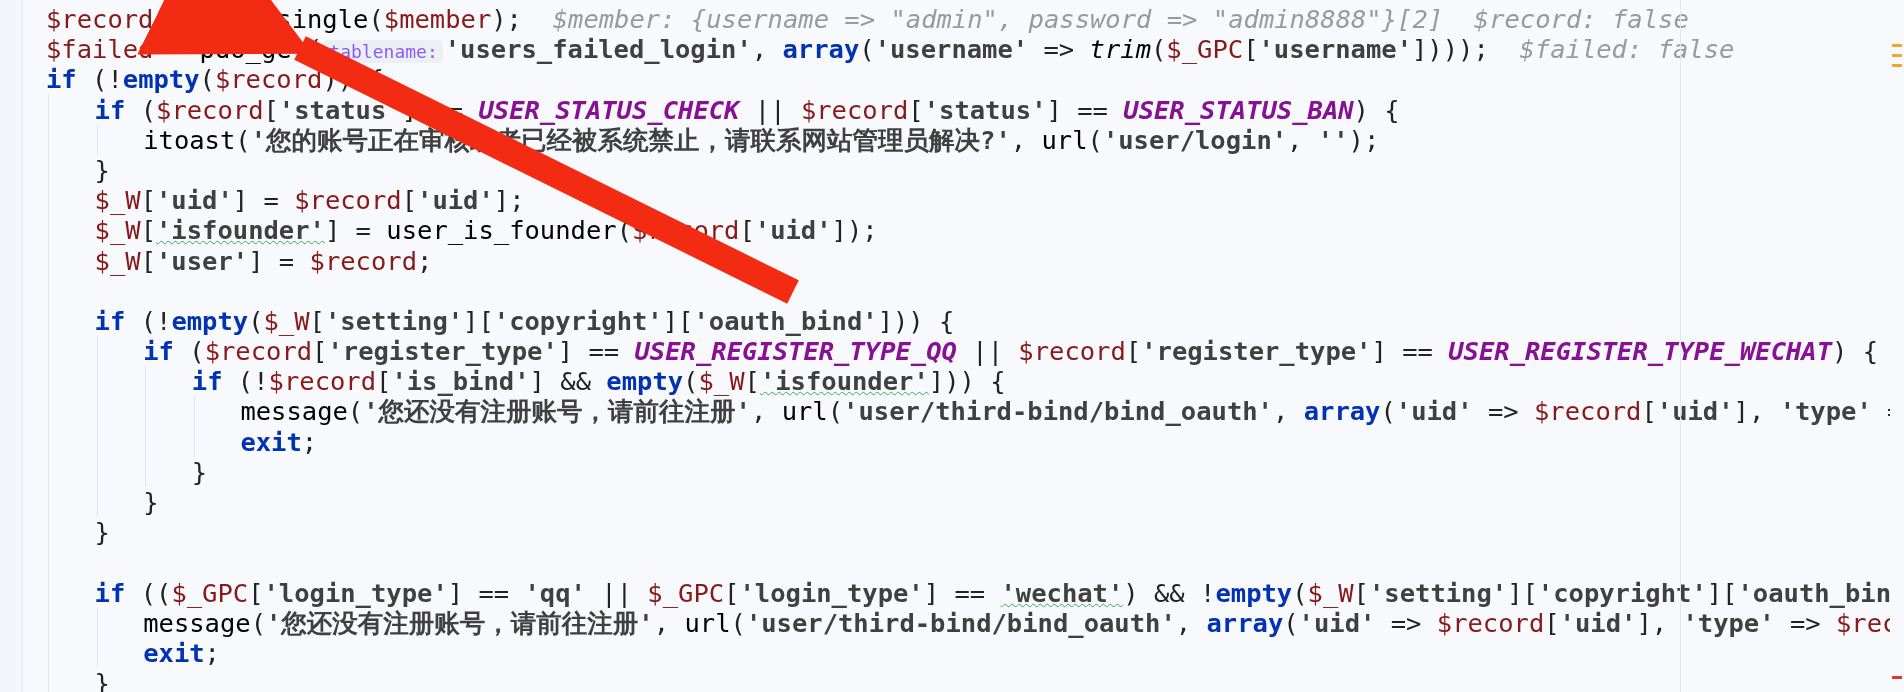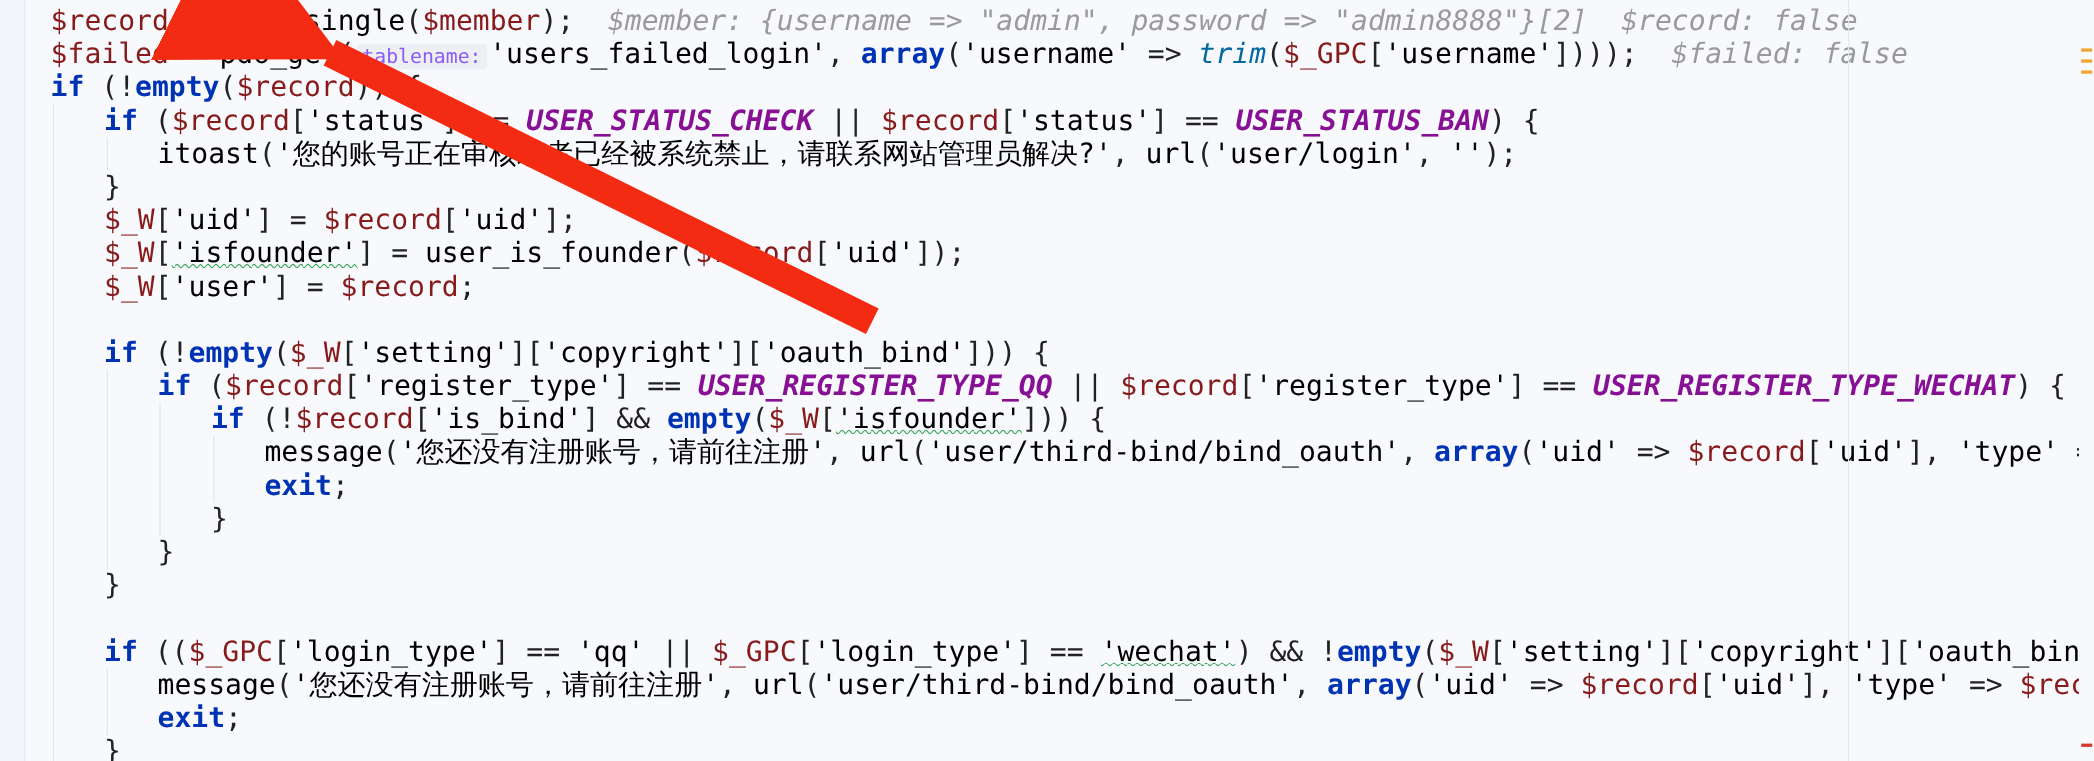--- a/index.html
+++ b/index.html
@@ -47,24 +47,24 @@
   .line{height:30.2px;position:relative;padding-left:46px;}
 
   
   .guide{
     position:absolute;top:0;height:30.2px;width:1px;background:#dfe3ea;
   }
 
   
   .kw{color:#0033b3;font-weight:bold;}      
   .var{color:#871a1a;}                      
-  .str{color:#000000;font-weight:normal;}     
+  .str{color:#404040;font-weight:bold;}     
   .const{color:#871094;font-style:italic;font-weight:bold;} 
   .fn{color:#000000;}                       
-  .fni{color:#0369a1;font-style:italic;}    
+  .fni{color:#000000;font-style:italic;}    
   .punct{color:#222222;}
   .hint{color:#9a9a9a;font-style:italic;}   
   .phint{                                   
     color:#8b5cf6;font-style:normal;
     background:#eceff4;border-radius:4px;
     padding:1px 5px;margin:0 2px;
     font-size:18px;
   }
   .squig{
     text-decoration:underline;

